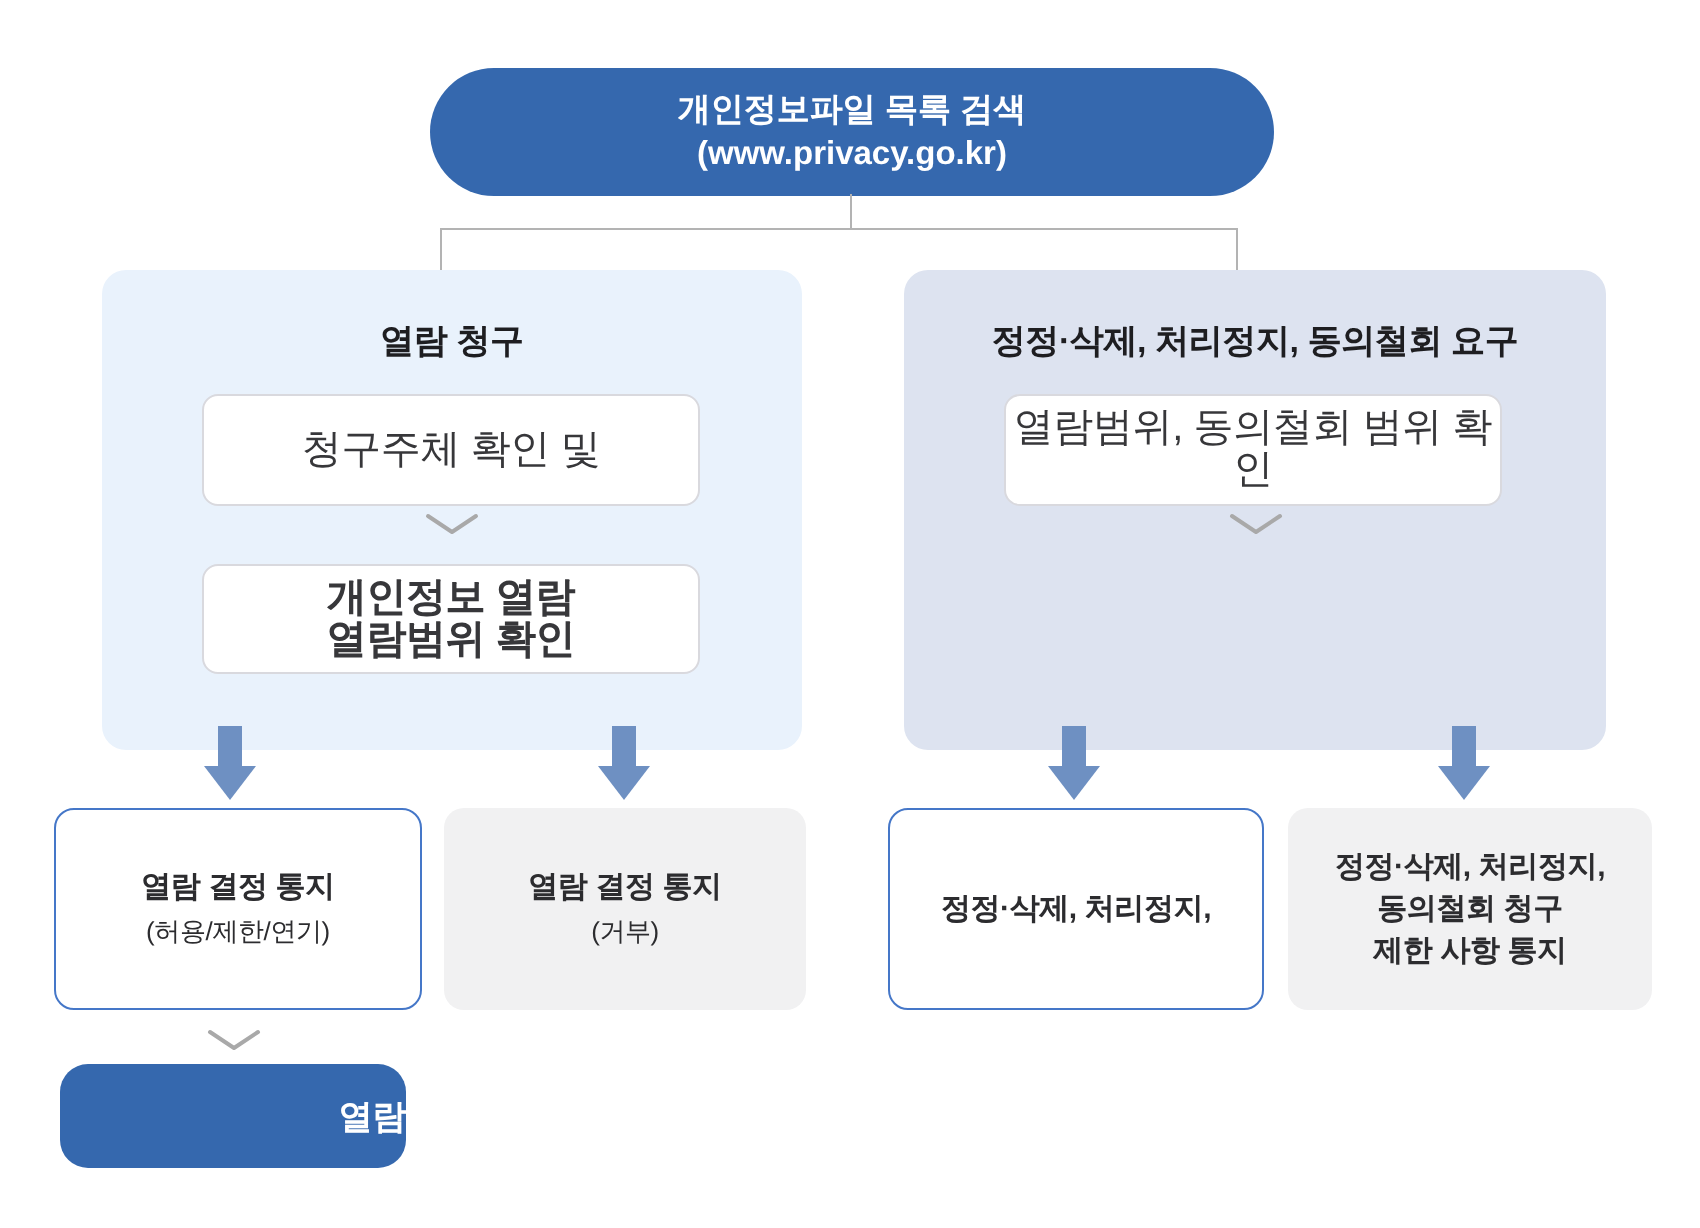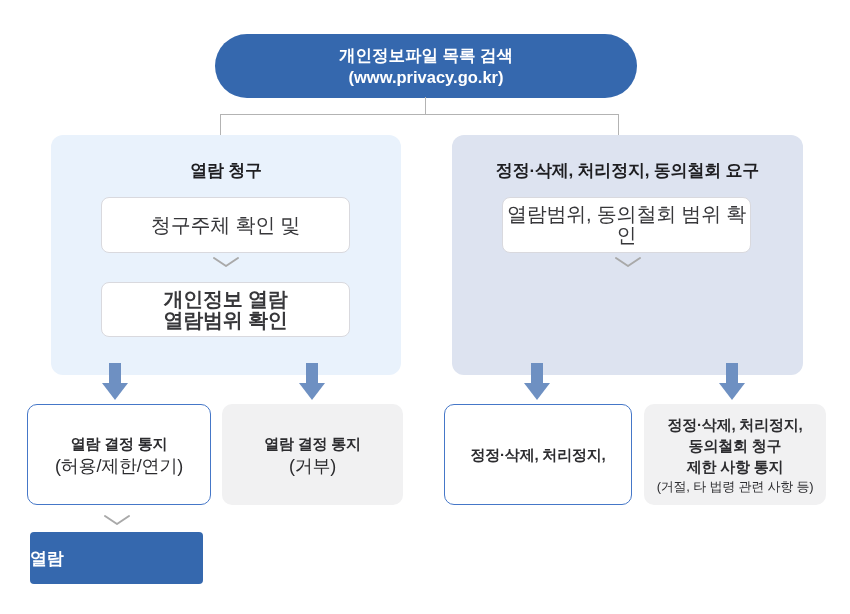--- a/index.html
+++ b/index.html
@@ -46,30 +46,30 @@
     display:flex; flex-direction:column; justify-content:center; align-items:center;
     text-align:center; color:#2c2c2f; letter-spacing:-0.2px;
   }
   .outline { background:#ffffff; border:1.5px solid var(--outline-blue); }
   .grayed  { background:var(--gray-box-bg); }
   .rA { left:27px;  width:184px; }
   .rB { left:222px; width:181px; }
   .rC { left:444px; width:188px; }
   .rD { left:644px; width:182px; }
   .result .t { font-weight:bold; font-size:15px;   line-height:22px; }
-  .result .s { font-weight:normal; font-size:18px; line-height:22px; }
+  .result .s { font-weight:normal; font-size:13px; line-height:22px; }
   .rD .t { line-height:21px; }
   .rD .n { font-weight:normal; font-size:13px; line-height:19px; }
   .chev-final { position:absolute; left:102px; top:513px; width:30px; height:14px; }
   
   .final {
     position:absolute; left:30px; top:532px; width:173px; height:52px;
-    background:var(--primary-blue); border-radius:4px; color:#ffffff;
+    background:var(--primary-blue); border-radius:14px; color:#ffffff;
     font-weight:bold; font-size:17px; letter-spacing:-0.2px;
-    display:flex; align-items:center; justify-content:flex-start;
+    display:flex; align-items:center; justify-content:flex-end;
   }
 </style>
 </head>
 <body>
 
 <div class="canvas">
 
   <div class="pill">
     <span>개인정보파일 목록 검색</span>
     <span>(www.privacy.go.kr)</span>
@@ -129,21 +129,20 @@
     <span class="t">열람 결정 통지</span>
     <span class="s">(거부)</span>
   </div>
   <div class="result outline rC">
     <span class="t">정정·삭제, 처리정지,</span>
   </div>
   <div class="result grayed rD">
     <span class="t">정정·삭제, 처리정지,</span>
     <span class="t">동의철회 청구</span>
     <span class="t">제한 사항 통지</span>
-    <span class="n">(거절, 타 법령 관련 사항 등)</span>
   </div>
 
   <svg class="chev-final" viewBox="0 0 30 14">
     <path d="M3 3 L15 11 L27 3" fill="none" style="stroke:var(--chevron-gray)" stroke-width="2" stroke-linecap="round" stroke-linejoin="round"></path>
   </svg>
   <div class="final">
     <span>열람</span>
   </div>
 
 </div>

